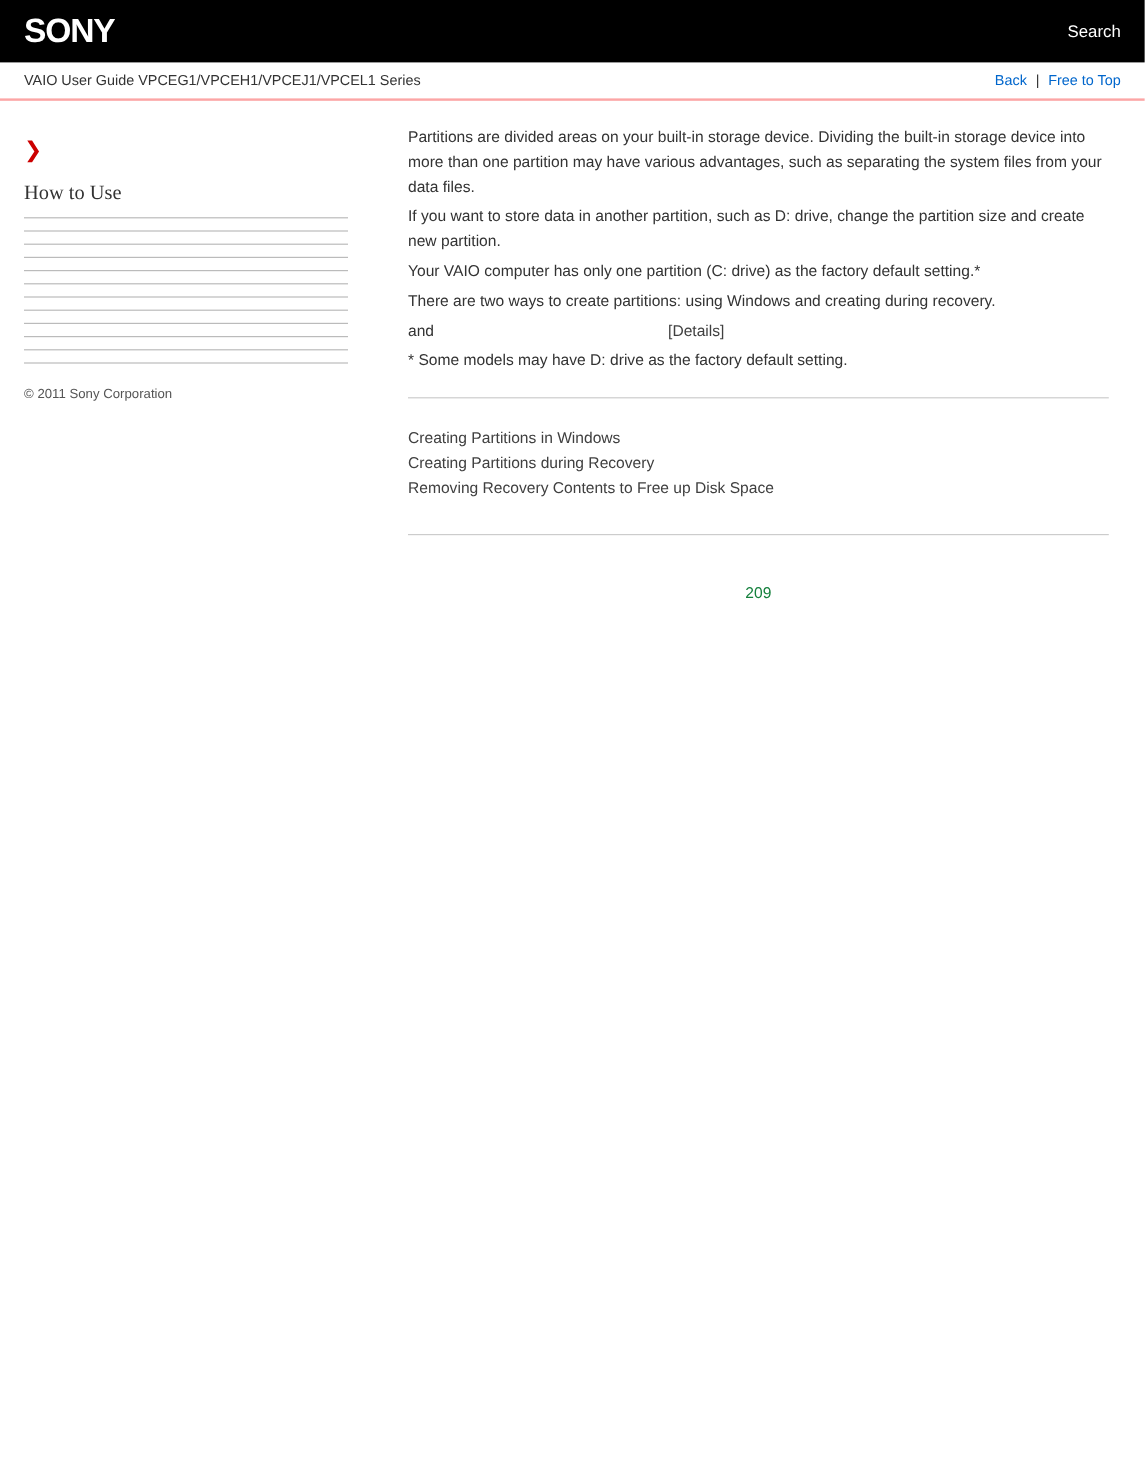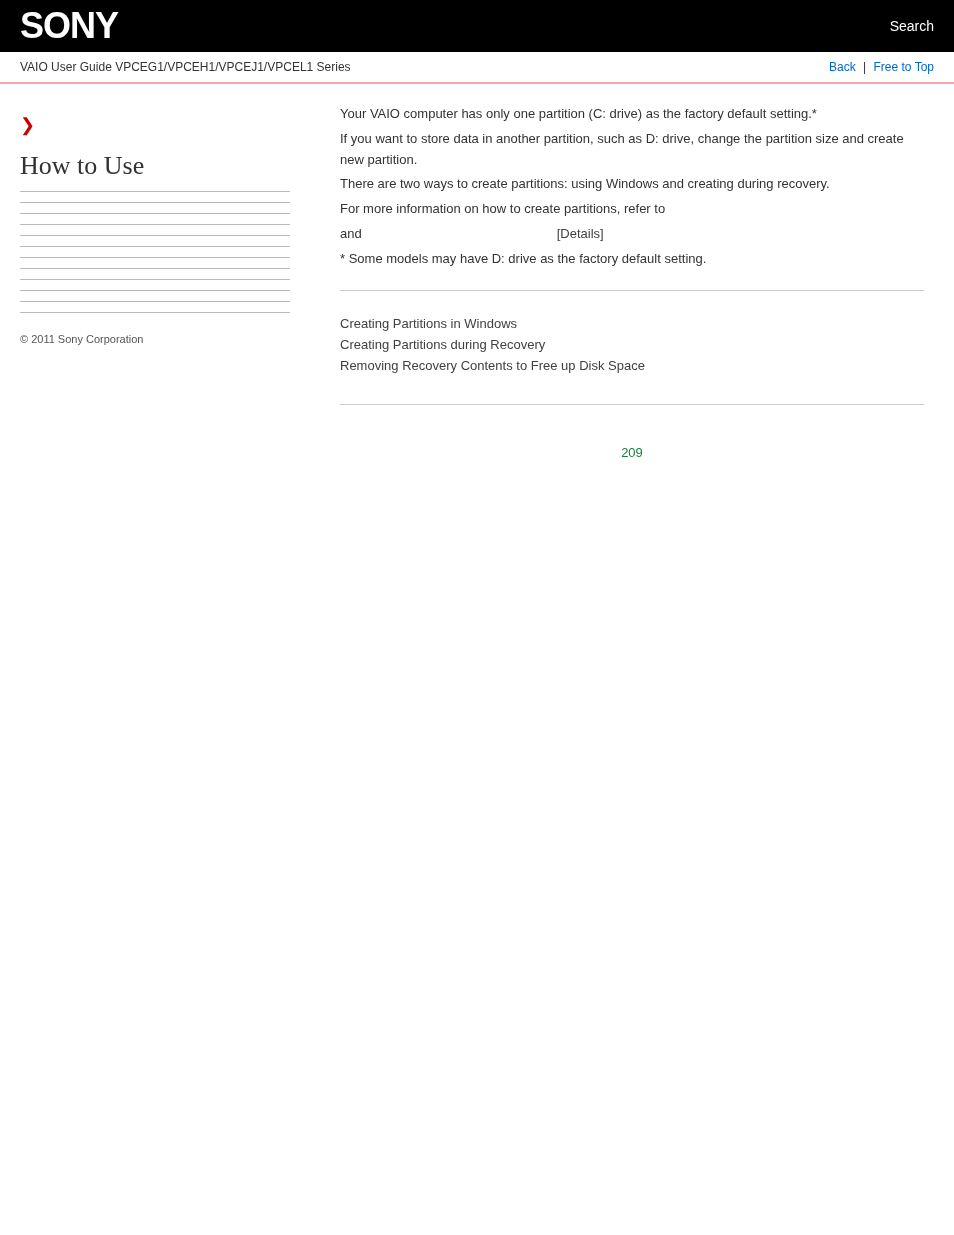--- a/index.html
+++ b/index.html
@@ -16,21 +16,21 @@
     #header {
       background: #000;
       display: flex;
       align-items: center;
       justify-content: space-between;
       padding: 0 20px;
       height: 52px;
     }
     #sony-logo {
       color: #fff;
-      font-size: 36px;
+      font-size: 28px;
       font-weight: bold;
       font-family: Arial, Helvetica, sans-serif;
       letter-spacing: -1px;
     }
     #search-label {
       color: #fff;
       font-size: 14px;
     }
 
     
@@ -64,21 +64,21 @@
     }
 
     #sidebar-arrow {
       color: #c00;
       font-size: 18px;
       margin-bottom: 15px;
       margin-top: 10px;
     }
 
     #sidebar-title {
-      font-size: 26px;
+      font-size: 17px;
       font-weight: normal;
       color: #333;
       font-family: Georgia, serif;
     }
 
     .sidebar-line {
       border: none;
       border-top: 1px solid #bbb;
       margin: 10px 0;
     }
@@ -176,24 +176,24 @@
     <hr class="sidebar-line">
     <hr class="sidebar-line">
     <hr class="sidebar-line">
     <hr class="sidebar-line">
     <hr class="sidebar-line">
     <div id="copyright">© 2011 Sony Corporation</div>
   </div>
 
   <div id="content">
     <div id="content-intro">
+      <p>Partitions are divided areas on your built-in storage device. Dividing the built-in storage device into more than one partition may have various advantages, such as separating the system files from your data files.</p>
+      <p>If you want to store data in another partition, such as D: drive, change the partition size and create new partition.</p>
       <p>Your VAIO computer has only one partition (C: drive) as the factory default setting.*</p>
-      <p>If you want to store data in another partition, such as D: drive, change the partition size and create new partition.</p>
       <p>There are two ways to create partitions: using Windows and creating during recovery.</p>
-      <p>For more information on how to create partitions, refer to</p>
       <p>and &nbsp;&nbsp;&nbsp;&nbsp;&nbsp;&nbsp;&nbsp;&nbsp;&nbsp;&nbsp;&nbsp;&nbsp;&nbsp;&nbsp;&nbsp;&nbsp;&nbsp;&nbsp;&nbsp;&nbsp;&nbsp;&nbsp;&nbsp;&nbsp;&nbsp;&nbsp;&nbsp;&nbsp;&nbsp;&nbsp;&nbsp;&nbsp;&nbsp;&nbsp;&nbsp;&nbsp;&nbsp;&nbsp;&nbsp;&nbsp;&nbsp;&nbsp;&nbsp;&nbsp;&nbsp;&nbsp;&nbsp;&nbsp;&nbsp;&nbsp;&nbsp;&nbsp;&nbsp;<a href="#" class="inline-link">[Details]</a></p>
       <p>* Some models may have D: drive as the factory default setting.</p>
     </div>
 
     <hr id="content-divider-top">
 
     <div id="links-section">
       <a href="#" class="nav-link">Creating Partitions in Windows</a>
       <a href="#" class="nav-link">Creating Partitions during Recovery</a>
       <a href="#" class="nav-link">Removing Recovery Contents to Free up Disk Space</a>

